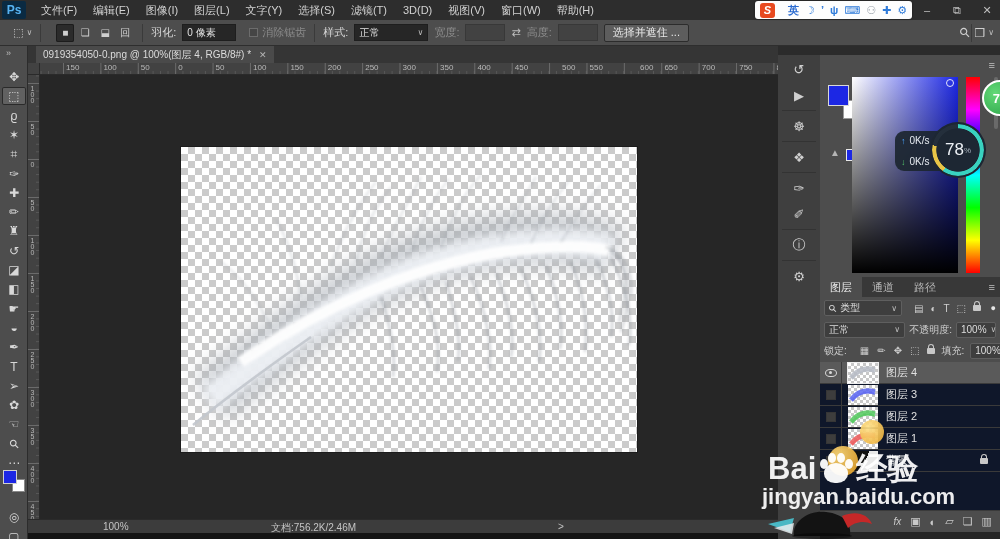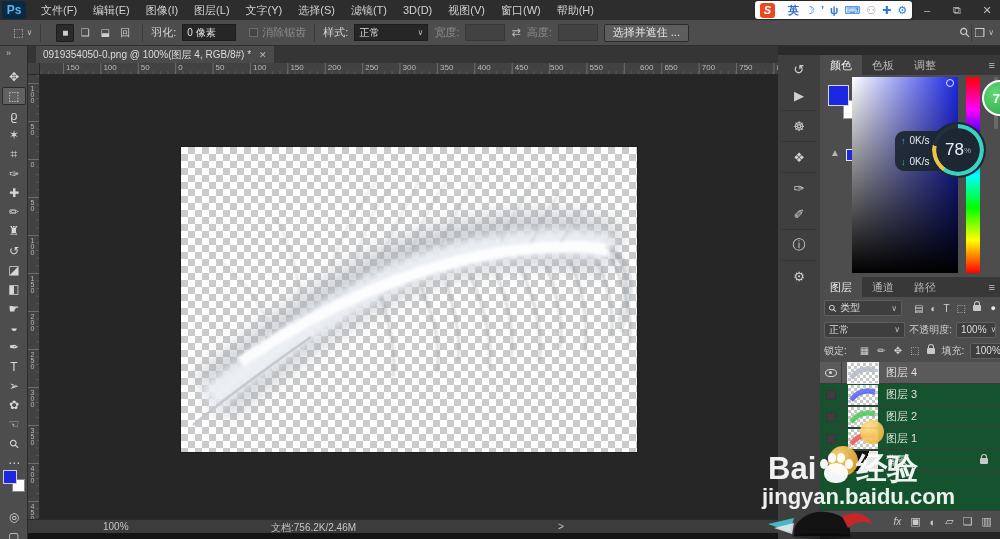--- a/index.html
+++ b/index.html
@@ -103,21 +103,21 @@
 
   
   #layerspanel{left:820px;top:277px;width:180px;height:308px;background:#4d4d4d;z-index:9;}
   #lp-filter{position:absolute;left:0;top:20px;width:180px;height:22px;display:flex;align-items:center;gap:5px;padding:0 4px;}
   #lp-filter .dd{width:78px;}
   .fic{font-size:10px;color:#cfcfcf;}
   #lp-blend{position:absolute;left:0;top:42px;width:180px;height:21px;display:flex;align-items:center;gap:4px;padding:0 4px;}
   #lp-blend .dd.blend{width:96px;}
   .lp-label{font-size:10px;color:#cfcfcf;white-space:nowrap;}
   #lp-lock{position:absolute;left:0;top:63px;width:180px;height:21px;display:flex;align-items:center;gap:6px;padding:0 4px;}
-  #lp-list{position:absolute;left:0;top:85px;width:180px;height:148px;background:#14532d;overflow:hidden;}
+  #lp-list{position:absolute;left:0;top:85px;width:180px;height:148px;background:#0f172a;overflow:hidden;}
   .lrow{position:relative;width:180px;height:22px;display:flex;align-items:center;border-bottom:1px solid #3a3a3a;}
   .lrow.selected{background:#5a5a5a;}
   .eyecell{width:22px;display:flex;align-items:center;justify-content:center;border-right:1px solid #3a3a3a;align-self:stretch;}
   .eye{width:12px;height:8px;border:1px solid #d8d8d8;border-radius:50%/60%;position:relative;display:inline-block;}
   .eye:after{content:"";position:absolute;left:3px;top:1px;width:3px;height:3px;background:#d8d8d8;border-radius:50%;}
   .eyeempty{width:10px;height:10px;border:1px solid #363636;background:#3d3d3d;}
   .lthumb{width:30px;height:20px;margin-left:6px;background-color:#fff;
     background-image:linear-gradient(45deg,#c8c8c8 25%,transparent 25%,transparent 75%,#c8c8c8 75%),linear-gradient(45deg,#c8c8c8 25%,transparent 25%,transparent 75%,#c8c8c8 75%);
     background-size:6px 6px;background-position:0 0,3px 3px;position:relative;}
   .lrow.selected .lthumb{box-shadow:0 0 0 1px #ededed;}
@@ -316,21 +316,21 @@
       <span class="hlab" style="left: 138.2px;">0</span>
       <span class="hlab" style="left: 175.6px;">50</span>
       <span class="hlab" style="left: 213px;">100</span>
       <span class="hlab" style="left: 250.4px;">150</span>
       <span class="hlab" style="left: 287.8px;">200</span>
       <span class="hlab" style="left: 325.2px;">250</span>
       <span class="hlab" style="left: 362.6px;">300</span>
       <span class="hlab" style="left: 400px;">350</span>
       <span class="hlab" style="left: 437.4px;">400</span>
       <span class="hlab" style="left: 474.8px;">450</span>
-      <span class="hlab" style="left: 510px;">500</span>
+      <span class="hlab" style="left: 522px;">500</span>
       <span class="hlab" style="left: 549.6px;">550</span>
       <span class="hlab" style="left: 587px; margin-left: 13px;">600</span>
       <span class="hlab" style="left: 624.4px;">650</span>
       <span class="hlab" style="left: 661.8px;">700</span>
       <span class="hlab" style="left: 699.2px;">750</span>
       <span class="hlab" style="left: 736.6px;">800</span>
     </div>
   <div id="vruler" class="abs">
       <span class="vlab" style="top: 10px;">100</span>
       <span class="vlab" style="top: 48px;">50</span>
@@ -414,25 +414,20 @@
       <div class="strip-sep"></div>
       <div class="strip-btn">✑</div>
       <div class="strip-btn">✐</div>
       <div class="strip-sep"></div>
       <div class="strip-btn">ⓘ</div>
       <div class="strip-sep"></div>
       <div class="strip-btn">⚙</div>
     </div>
 
   <div id="colorpanel" class="abs">
-    <div class="panel-tabs" id="cp-tabs">
-        <div class="ptab active">颜色</div>
-        <div class="ptab">色板</div>
-        <div class="ptab">调整</div>
-      </div>
     <span class="pmenu">≡</span>
     <div id="cp-body">
       <div id="cp-fgbg">
         <div class="bgsw" style="background: rgb(255, 255, 255);"></div>
         <div class="fgsw" style="background: rgb(28, 39, 228);"></div>
       </div>
       <span id="cp-warn">▲</span>
       <div id="cp-warnsw" style="background: rgb(28, 39, 228);"></div>
       <div id="cp-grad" style="background: linear-gradient(rgba(0, 0, 0, 0), rgb(0, 0, 0)), linear-gradient(to right, rgb(255, 255, 255), rgb(28, 39, 228));"></div>
       <div id="cp-ring"></div>

